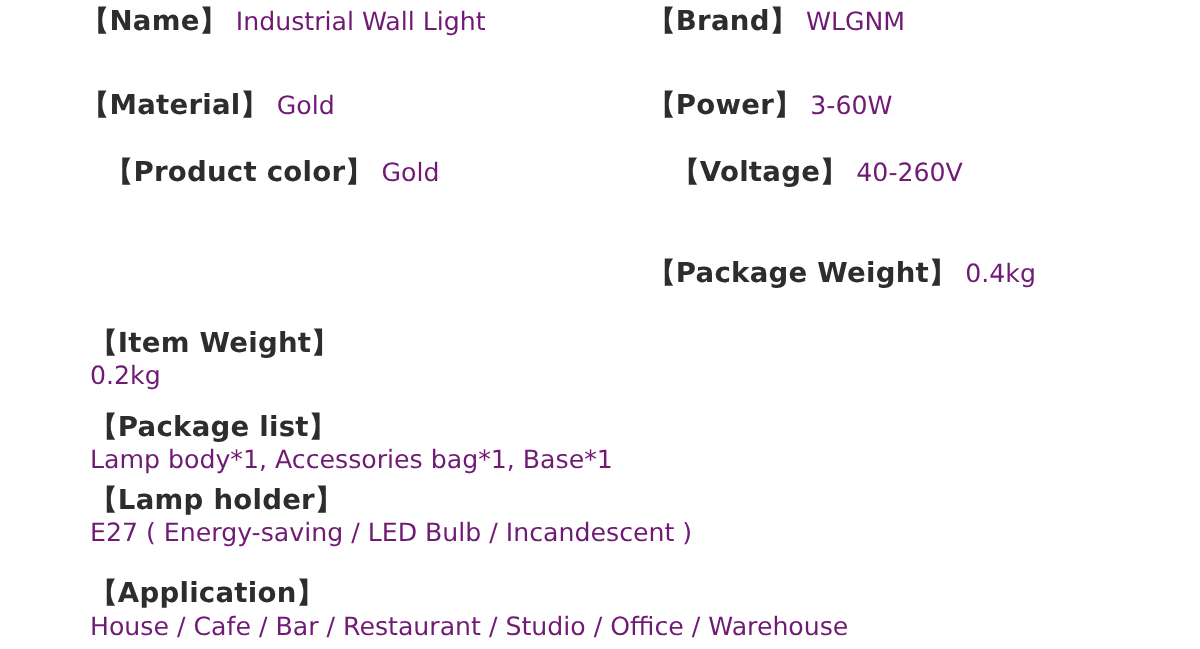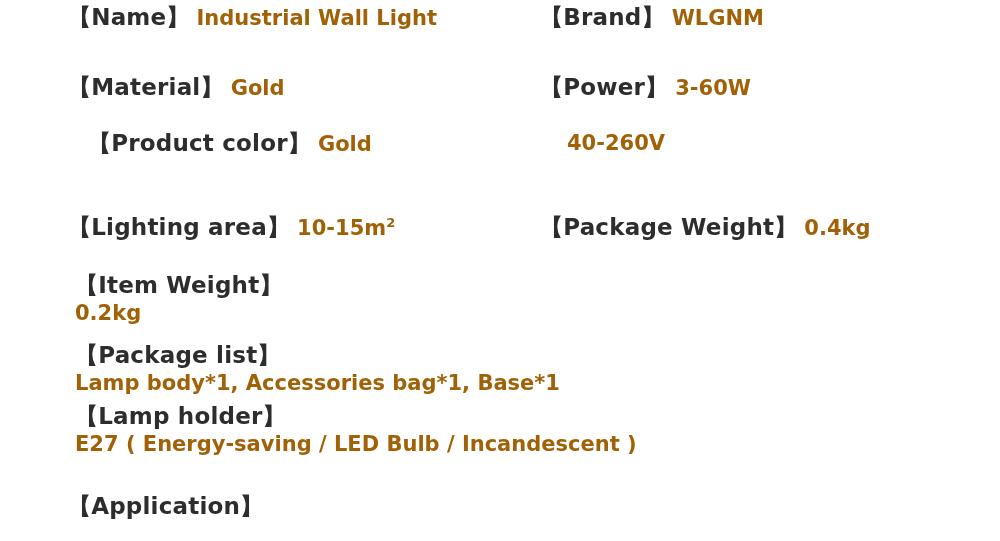--- a/index.html
+++ b/index.html
@@ -45,24 +45,24 @@
     left: 68px;
     flex-direction: column;
   }
   .spec-label {
     font-weight: bold;
     color: #2d2d2d;
     font-size: 23px;
     letter-spacing: 0.2px;
   }
   .spec-value {
-    color: #a16207;
+    color: #701a75;
     font-size: 21px;
     margin-left: 7px;
-    font-weight: bold;
+    font-weight: normal;
   }
   .spec-value sup {
     font-size: 0.62em;
     vertical-align: super;
     line-height: 0;
   }
   .r0 { top: -18px; }
   .r1 { top: 52px; }
   .r2 { top: 108px; margin-left: 20px; }
   .r3 { top: 192px; }
@@ -97,29 +97,26 @@
       <span class="spec-value">3-60W</span>
     </div>
   </div>
 
   <div class="spec-row r2">
     <div class="spec-cell col-left">
       <span class="spec-label">【Product color】</span>
       <span class="spec-value">Gold</span>
     </div>
     <div class="spec-cell col-right">
+      <span class="spec-label">【Voltage】</span>
       <span class="spec-value">40-260V</span>
     </div>
   </div>
 
   <div class="spec-row r3">
-    <div class="spec-cell col-left">
-      <span class="spec-label">【Lighting area】</span>
-      <span class="spec-value"><span>10-15m</span><sup>2</sup></span>
-    </div>
     <div class="spec-cell col-right">
       <span class="spec-label">【Package Weight】</span>
       <span class="spec-value">0.4kg</span>
     </div>
   </div>
 
   <div class="spec-row r4">
     <div class="spec-cell col-full">
       <span class="spec-label">【Item Weight】</span>
       <span class="spec-value">0.2kg</span>
@@ -136,16 +133,17 @@
   <div class="spec-row r6">
     <div class="spec-cell col-full">
       <span class="spec-label">【Lamp holder】</span>
       <span class="spec-value">E27 ( Energy-saving / LED Bulb / Incandescent )</span>
     </div>
   </div>
 
   <div class="spec-row r7">
     <div class="spec-cell col-full">
       <span class="spec-label">【Application】</span>
+      <span class="spec-value">House / Cafe / Bar / Restaurant / Studio / Office / Warehouse</span>
     </div>
   </div>
 
 </div>
 
 </body></html>

